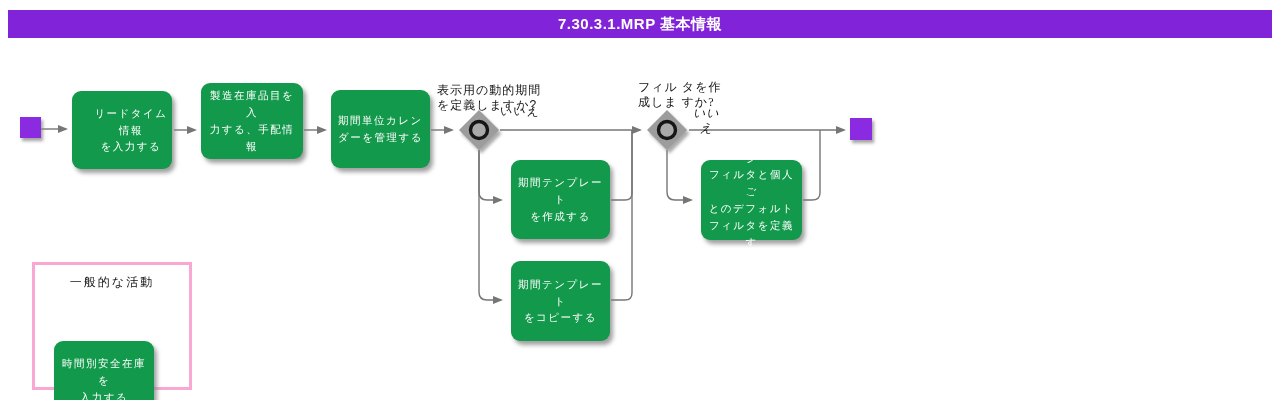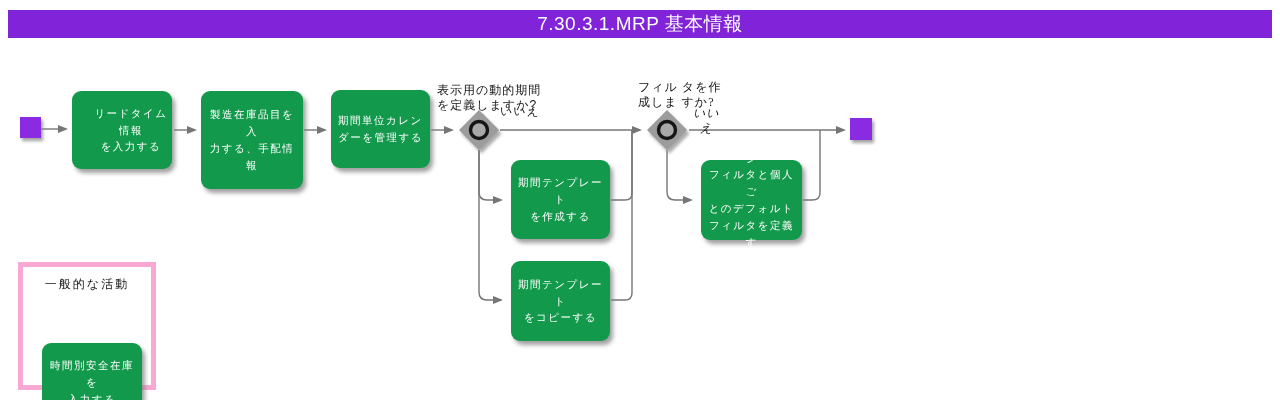--- a/index.html
+++ b/index.html
@@ -7,42 +7,42 @@
   .stage {
     position:relative; width:1280px; height:400px;
     background:#ffffff; overflow:hidden;
     font-family:"Liberation Sans","DejaVu Sans",sans-serif;
   }
   .titlebar {
     position:absolute; left:8px; top:10px; width:1264px; height:28px;
     background:#8124d9; display:flex; align-items:center; justify-content:center;
   }
   .titlebar span {
-    color:#ffffff; font-weight:normal; font-size:19px; letter-spacing:0.5px;
+    color:#ffffff; font-weight:bold; font-size:15px; letter-spacing:0.5px;
   }
   svg.wires { position:absolute; left:0; top:0; width:1280px; height:400px; }
   .evt {
     position:absolute; background:#8a2be2;
     box-shadow:2px 3px 3px rgba(140,140,140,0.8);
   }
   .act {
     position:absolute; background:#12994b; border-radius:9px;
     color:#ffffff; font-size:10.5px; letter-spacing:1.5px; line-height:1.6;
     display:flex; align-items:center; justify-content:center; text-align:center;
     white-space:pre-line; padding:4px;
     box-shadow:3px 4px 4px rgba(130,130,130,0.75);
   }
   .lbl {
     position:absolute; color:#141414; font-size:12px; letter-spacing:1px;
     line-height:1.25; white-space:pre-line;
   }
   .lbl.small { font-size:12px; }
   .legend {
-    position:absolute; left:18px; top:262px; width:138px; height:128px;
-    border:5px solid #f9a8d4; background:#ffffff;
+    position:absolute; left:32px; top:262px; width:160px; height:128px;
+    border:3px solid #f9a8d4; background:#ffffff;
   }
   .legend-title {
     position:absolute; left:0; top:9px; width:100%;
     text-align:center; color:#141414; font-size:12px; letter-spacing:2px;
   }
   .legend .act { left:19px; top:28px; width:100px; height:79px;margin-top:48px; }
 </style>
 </head>
 <body>
 
@@ -86,21 +86,21 @@
       <polygon points="667,110 687,130 667,150 647,130" fill="#9c9c9c"></polygon>
       <circle cx="667" cy="130" r="8.5" fill="#a9a9a9" stroke="#141414" stroke-width="3.4"></circle>
     </g>
   </svg>
 
   <div class="evt" style="left:20px; top:117px; width:21px; height:21px;"></div>
   <div class="evt" style="left:850px; top:118px; width:22px; height:22px;"></div>
 
   <div class="act" style="left:72px; top:91px; width:100px; height:78px;padding-left:22px;">リードタイム情報
 を入力する</div>
-  <div class="act" style="left:201px; top:91px; width:102px; height:98px;">製造在庫品目を入
+  <div class="act" style="left:201px; top:83px; width:102px; height:76px;">製造在庫品目を入
 力する、手配情報</div>
   <div class="act" style="left:331px; top:90px; width:99px; height:78px;">期間単位カレン
 ダーを管理する</div>
   <div class="act" style="left:511px; top:160px; width:99px; height:79px;">期間テンプレート
 を作成する</div>
   <div class="act" style="left:511px; top:261px; width:99px; height:80px;">期間テンプレート
 をコピーする</div>
   <div class="act" style="left:701px; top:160px; width:101px; height:80px;">MRP メッセージ
 フィルタと個人ご
 とのデフォルト

